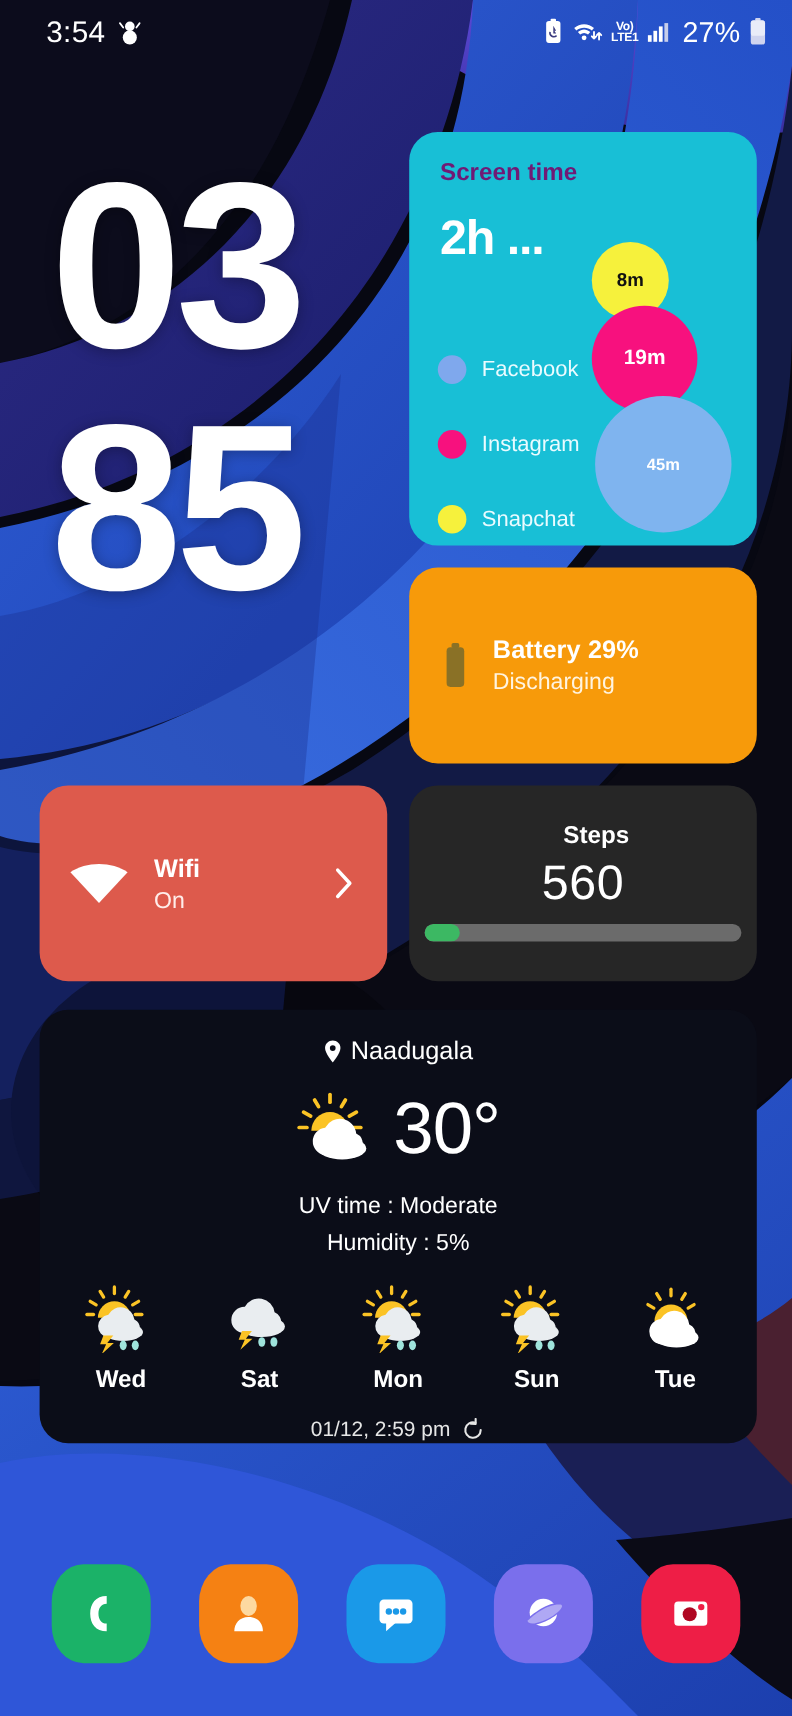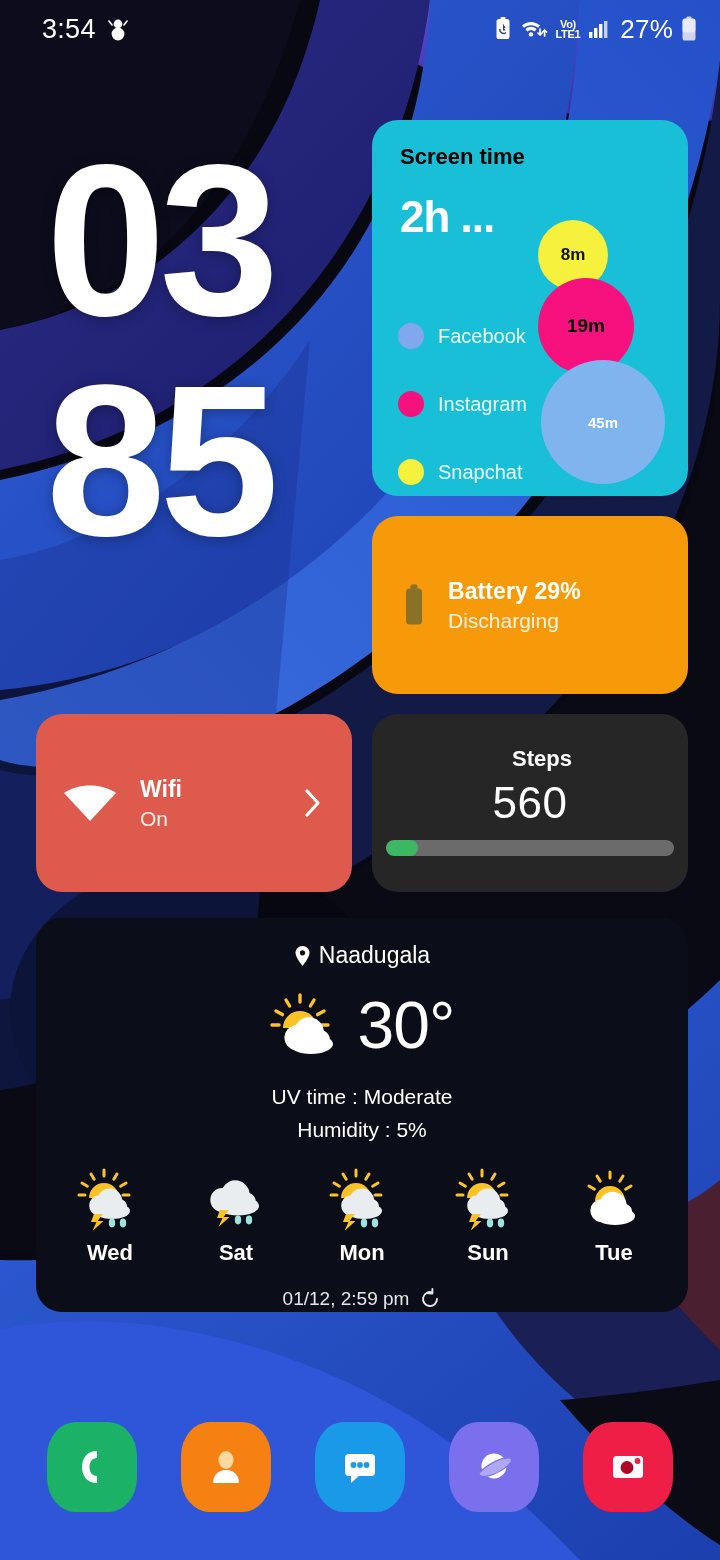--- a/index.html
+++ b/index.html
@@ -35,21 +35,21 @@
     text-shadow:0 2px 14px rgba(0,0,0,.30);
   }
   .clock div{ display:block; }
   .clock .mins{ margin-top:42px; }
 
   
   .card{ position:absolute; z-index:25; border-radius:26px; overflow:hidden; }
 
   
   #screentime{ left:372px; top:120px; width:316px; height:376px; background:#18BFD6; }
-  .st-title{ position:absolute; left:28px; top:24px; font-size:22px; font-weight:bold; color:#000000; }
+  .st-title{ position:absolute; left:28px; top:24px; font-size:22px; font-weight:bold; color:#701a75; }
   .st-total{ position:absolute; left:28px; top:72px; font-size:44px; font-weight:bold; color:#fff; letter-spacing:-1px;}
   .st-legend{ position:absolute; left:26px; top:182px; width:170px; }
   .st-row{ display:flex; align-items:center; gap:14px; height:68px; }
   .st-dot{ width:26px; height:26px; border-radius:50%; flex:none; }
   .st-name{ font-size:20px; color:#EAFBFF; line-height:1.15; }
   .bubble{ position:absolute; border-radius:50%; display:flex; align-items:center; justify-content:center;
            font-weight:bold; }
 
   
   #battery{ left:372px; top:516px; width:316px; height:178px; background:#F79A0A; }
@@ -198,21 +198,21 @@
     </div>
     <div class="st-row">
       <span class="st-dot" style="background:#F6F13C"></span>
       <span class="st-name">Snapchat</span>
     </div>
   </div>
 
   <div class="bubble" style="left:166px; top:100px; width:70px; height:70px; background:#F6F13C; color:#111; font-size:17px;">
     <span>8m</span>
   </div>
-  <div class="bubble" style="left:166px; top:158px; width:96px; height:96px; background:#F7117E; color:#000000; font-size:19px;">
+  <div class="bubble" style="left:166px; top:158px; width:96px; height:96px; background:#F7117E; color:#ffffff; font-size:19px;">
     <span>19m</span>
   </div>
   <div class="bubble" style="left:169px; top:240px; width:124px; height:124px; background:#7FB4EF; color:#fff; font-size:15px;">
     <span>45m</span>
   </div>
 </div>
 
 <div class="card" id="battery">
   <div class="bat-inner">
     <svg width="24" height="46" viewBox="0 0 24 46">

